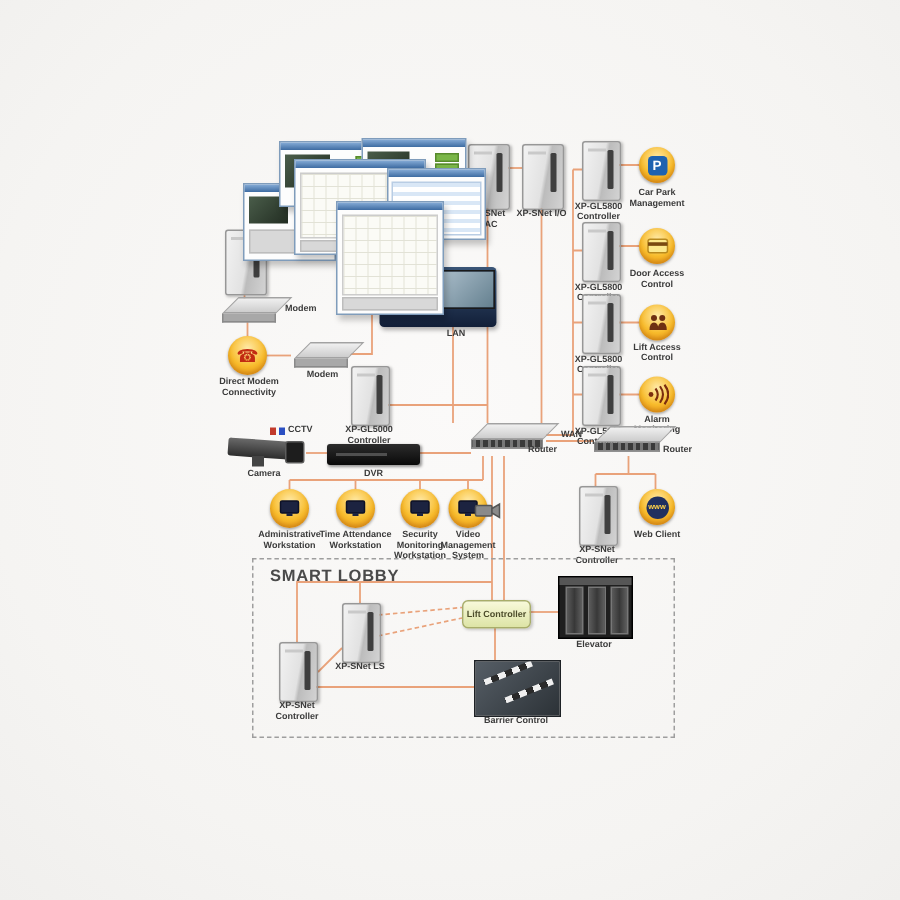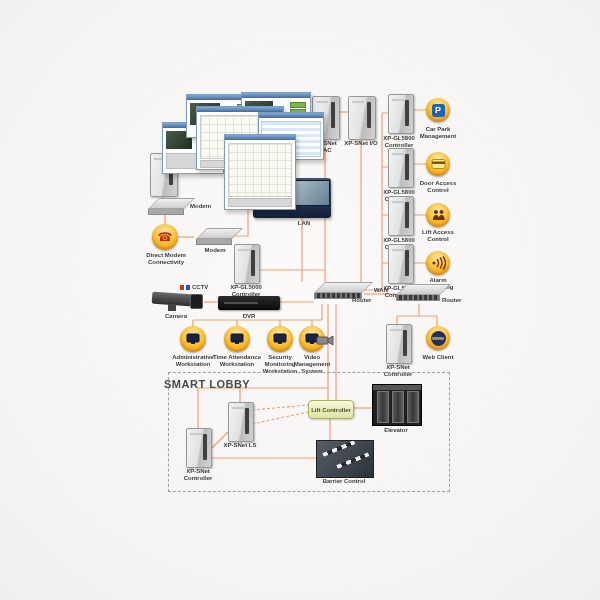--- a/index.html
+++ b/index.html
@@ -271,21 +271,21 @@
   <div class="tower sm" style="left:386px;top:324px"></div>
   <div class="lbl" style="left:376px;top:364px;width:44px">XP-SNet Controller</div>
   <div class="oc" style="left:426px;top:326px">
     <div class="globe">
         <span>www</span>
       </div>
   </div>
   <div class="lbl" style="left:414px;top:354px;width:48px">Web Client</div>
 
   <div class="lobby" style="left:168px;top:372px;width:280px;height:118px"></div>
-  <div class="lobbytitle" style="left:164px;top:378px">SMART LOBBY</div>
+  <div class="lobbytitle" style="left:180px;top:378px">SMART LOBBY</div>
   <div class="tower sm" style="left:186px;top:428px"></div>
   <div class="lbl" style="left:174px;top:468px;width:48px">XP-SNet Controller</div>
   <div class="tower sm" style="left:228px;top:402px"></div>
   <div class="lbl" style="left:222px;top:442px;width:36px">XP-SNet LS</div>
   <div class="liftctl" style="left:308px;top:400px">Lift Controller</div>
   <div class="elevator" style="left:372px;top:384px">
     <div class="band"></div>
     <div class="door" style="left:4px"></div>
     <div class="door" style="left:19px"></div>
     <div class="door" style="left:34px"></div>

